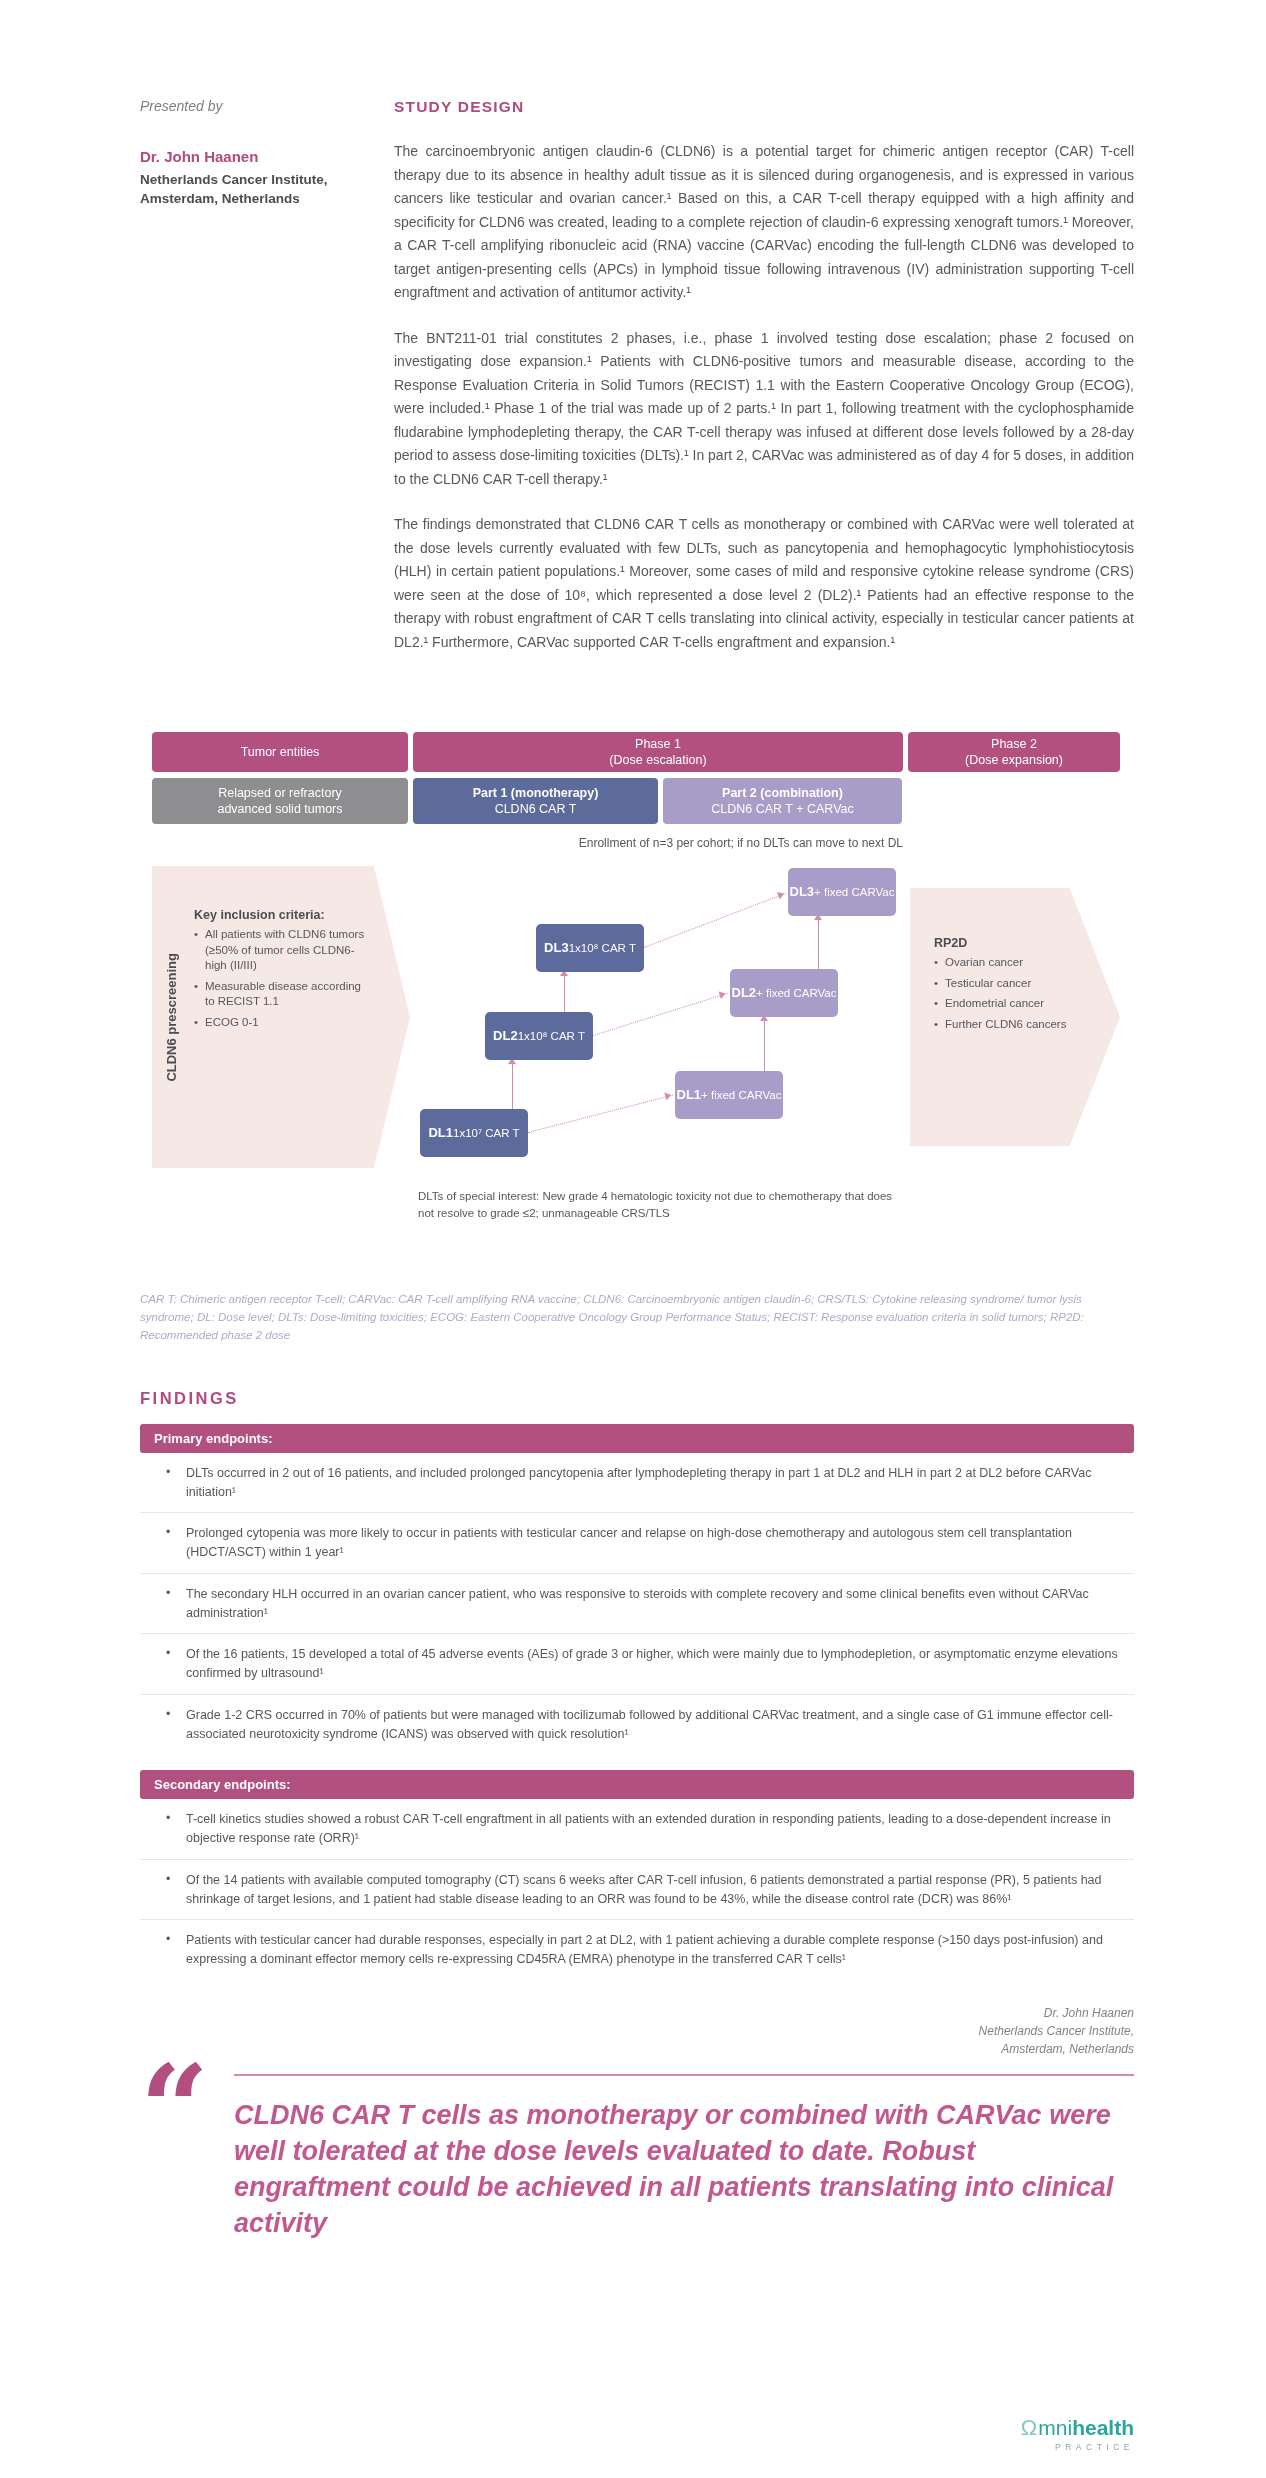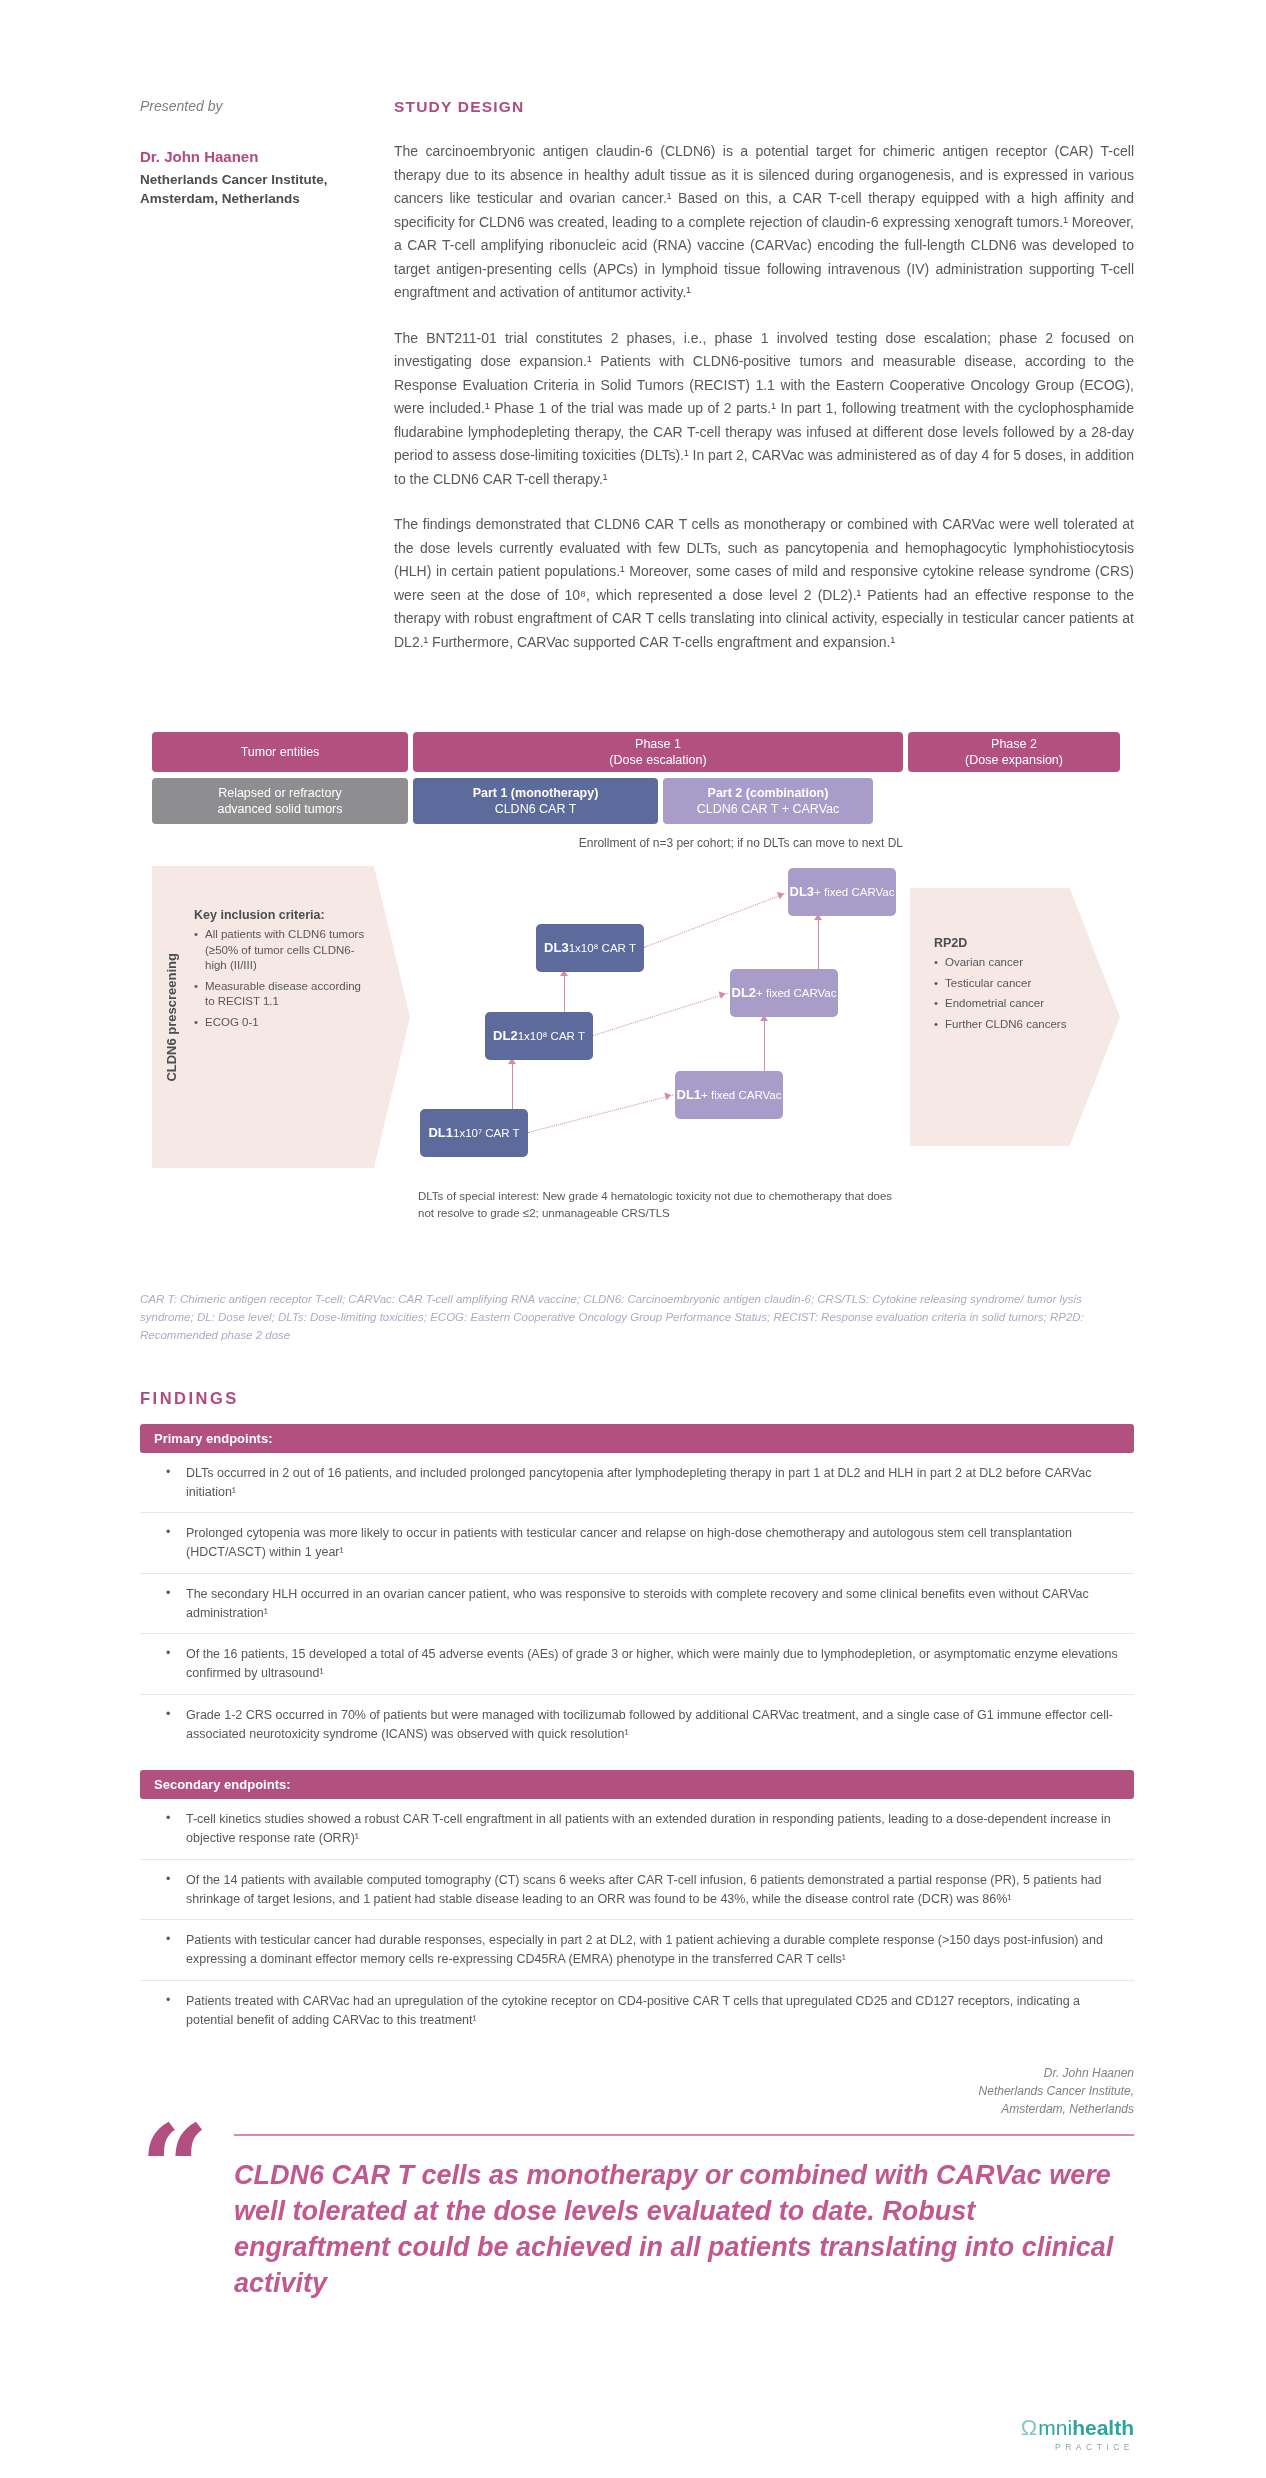--- a/index.html
+++ b/index.html
@@ -26,21 +26,21 @@
   .row2 { margin-top:6px; }
   .row2 .bar { height:46px; }
   .magenta { background:#b25080; }
   .gray { background:#8e8e90; }
   .slate { background:#5c6b9c; }
   .lilac { background:#a89cc9; }
   .w-tumor { width:256px; }
   .w-p1 { width:490px; }
   .w-p2 { width:212px; }
   .w-part1 { width:245px; }
-  .w-part2 { width:210px; }
+  .w-part2 { width:239px; }
   .enroll-note { margin:12px 0 0 261px; width:490px; text-align:right; font-size:12px; color:#57585a; }
 
   .flow { position:relative; height:302px; margin-top:16px; }
   .pre-shape { position:absolute; left:0; top:0; width:258px; height:302px; background:#f5e8e5;
                clip-path:polygon(0 0, 86% 0, 100% 50%, 86% 100%, 0 100%); }
   .pre-vert { position:absolute; left:2px; top:0; width:34px; height:302px; display:flex; align-items:center; justify-content:center; }
   .pre-vert span { writing-mode:vertical-rl; transform:rotate(180deg); font-weight:bold; font-size:13px; color:#4c4d4f; }
   .criteria { position:absolute; left:42px; top:42px; width:172px; }
   .crit-title { font-weight:bold; font-size:12.5px; color:#4c4d4f; margin-bottom:5px; }
   .mini-list { list-style:none; }
@@ -221,21 +221,20 @@
       <li class="ep-item">The secondary HLH occurred in an ovarian cancer patient, who was responsive to steroids with complete recovery and some clinical benefits even without CARVac administration¹</li>
       <li class="ep-item">Of the 16 patients, 15 developed a total of 45 adverse events (AEs) of grade 3 or higher, which were mainly due to lymphodepletion, or asymptomatic enzyme elevations confirmed by ultrasound¹</li>
       <li class="ep-item">Grade 1-2 CRS occurred in 70% of patients but were managed with tocilizumab followed by additional CARVac treatment, and a single case of G1 immune effector cell-associated neurotoxicity syndrome (ICANS) was observed with quick resolution¹</li>
     </ul>
 
     <div class="endpoint-bar">Secondary endpoints:</div>
     <ul class="endpoint-list">
       <li class="ep-item">T-cell kinetics studies showed a robust CAR T-cell engraftment in all patients with an extended duration in responding patients, leading to a dose-dependent increase in objective response rate (ORR)¹</li>
       <li class="ep-item">Of the 14 patients with available computed tomography (CT) scans 6 weeks after CAR T-cell infusion, 6 patients demonstrated a partial response (PR), 5 patients had shrinkage of target lesions, and 1 patient had stable disease leading to an ORR was found to be 43%, while the disease control rate (DCR) was 86%¹</li>
       <li class="ep-item">Patients with testicular cancer had durable responses, especially in part 2 at DL2, with 1 patient achieving a durable complete response (&gt;150 days post-infusion) and expressing a dominant effector memory cells re-expressing CD45RA (EMRA) phenotype in the transferred CAR T cells¹</li>
-      <li class="ep-item">Patients treated with CARVac had an upregulation of the cytokine receptor on CD4-positive CAR T cells that upregulated CD25 and CD127 receptors, indicating a potential benefit of adding CARVac to this treatment¹</li>
     </ul>
 
     <div class="attribution">
       <div>Dr. John Haanen</div>
       <div>Netherlands Cancer Institute,</div>
       <div>Amsterdam, Netherlands</div>
     </div>
 
     <div class="quote">
       <div class="qmark">“</div>

